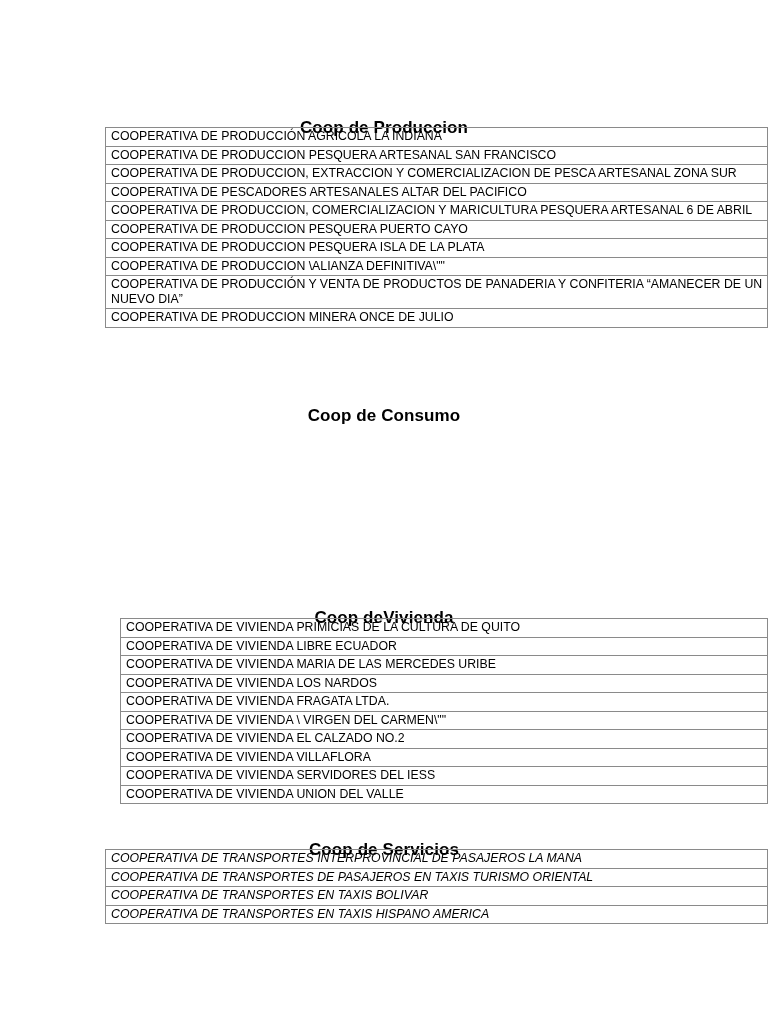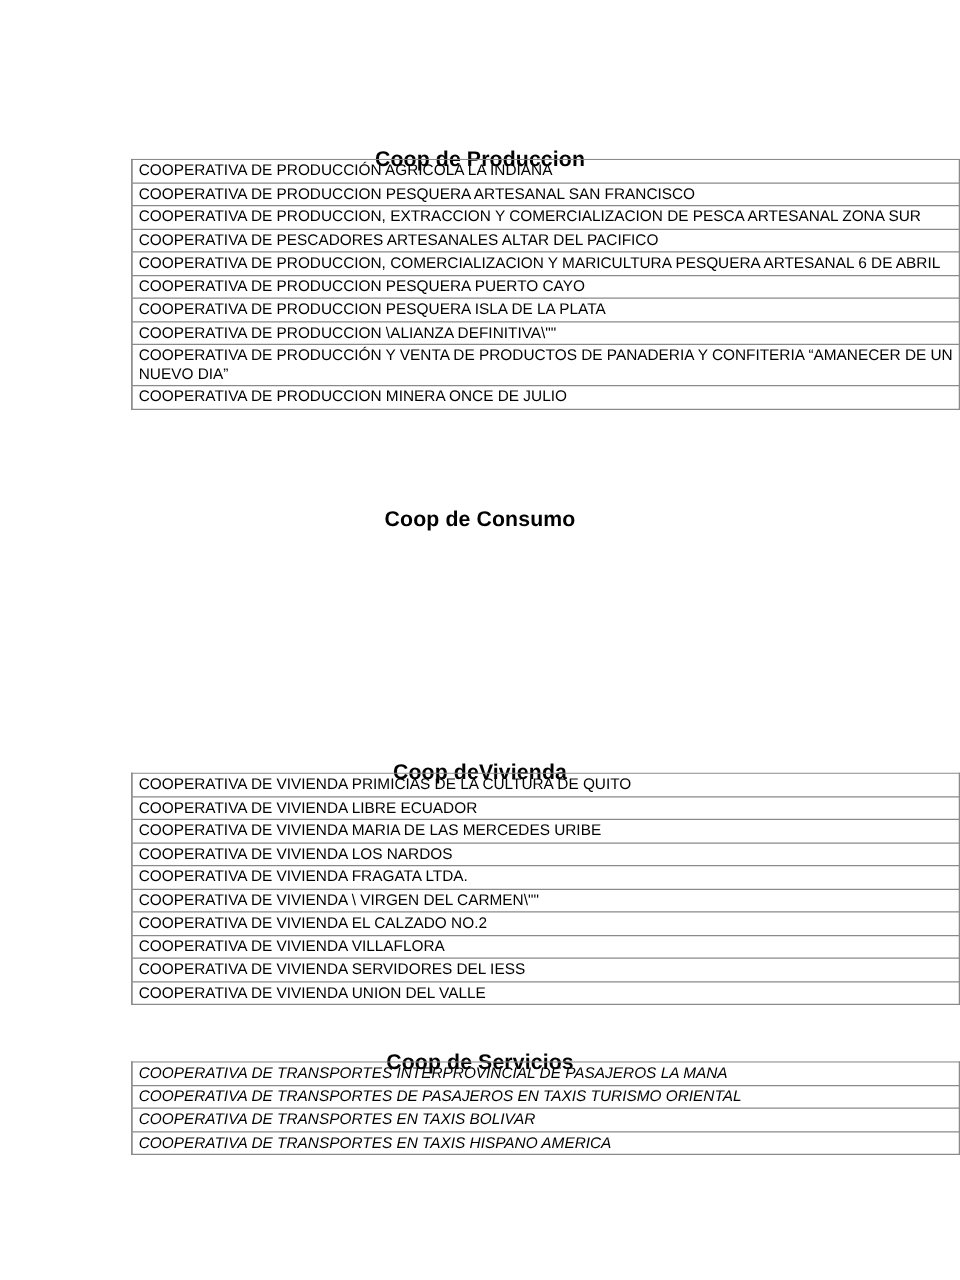--- a/index.html
+++ b/index.html
@@ -61,21 +61,21 @@
     background: #8a8a8a;
   }
   .tbl-wrap::before { left: 105px; }
   .tbl-wrap::after  { right: 0px; }
 
   
   #title-produccion { position: absolute; left: 0; right: 0; top: 104px; }
   #tbl-produccion   { position: absolute; left: 0; right: 0; top: 127px; }
   #title-consumo    { position: absolute; left: 0; right: 0; top: 392px; }
   #title-vivienda   { position: absolute; left: 0; right: 0; top: 594px; }
-  #tbl-vivienda     { position: absolute; left: 0; right: 0; top: 618px; }
+  #tbl-vivienda     { position: absolute; left: 15px; right: 0; top: 618px; }
   #title-servicios  { position: absolute; left: 0; right: 0; top: 826px; }
   #tbl-servicios    { position: absolute; left: 0; right: 0; top: 849px; font-style: italic; }
 </style>
 </head>
 <body>
 
 <div class="page">
 
   <h2 id="title-produccion" class="section-title">Coop de Produccion</h2>
 

